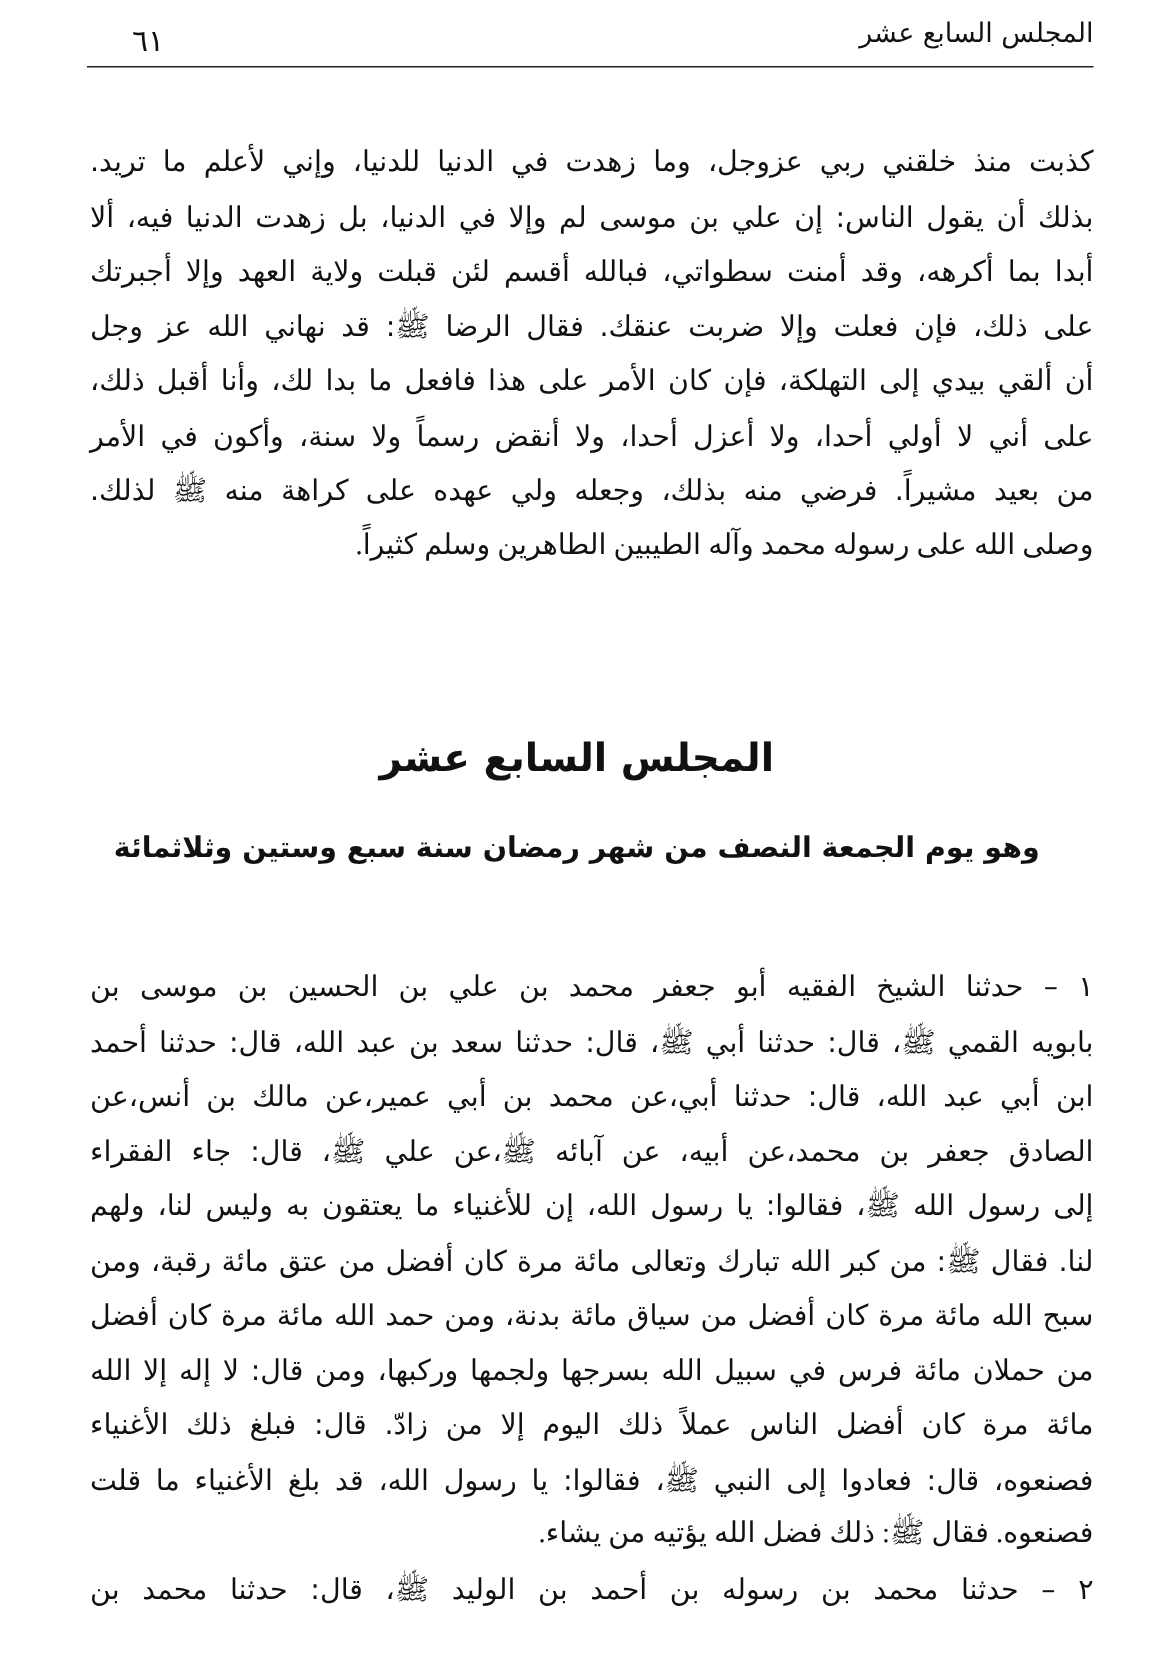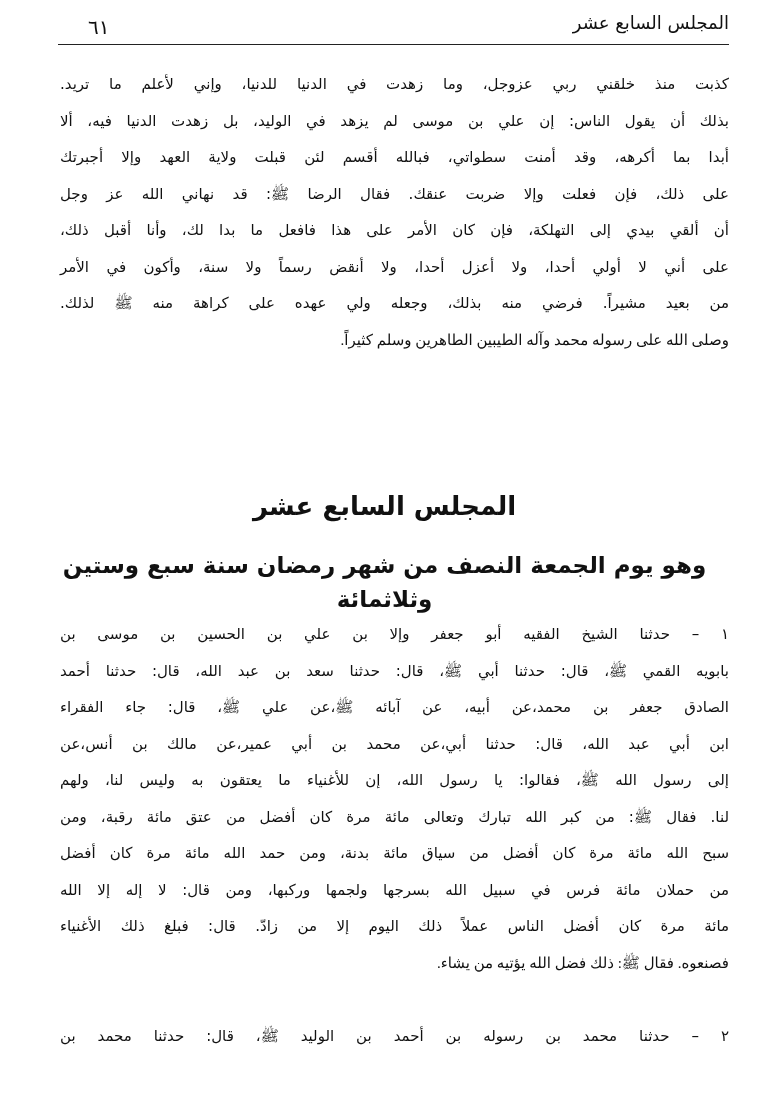--- a/index.html
+++ b/index.html
@@ -43,23 +43,24 @@
     top: 8px;
     font-size: 20px;
     line-height: 30px;
     margin-left: 30px;
   }
   .body-text {
     position: absolute;
     left: 60px;
     right: 40px;
     direction: rtl;
-    font-size: 15px;
+    font-size: 19px;
     line-height: 36.5px;
     text-align: justify;
+    margin-top: 24px;
   }
   .para-intro {
     top: 66px;
   }
   .line {
     display: block;
     white-space: nowrap;
     text-align-last: justify;
     text-align: justify;
   }
@@ -77,21 +78,21 @@
     font-weight: bold;
     direction: rtl;
     line-height: 44px;
   }
   .section-subtitle {
     position: absolute;
     left: 40px;
     right: 40px;
     top: 548px;
     text-align: center;
-    font-size: 23px;
+    font-size: 19px;
     font-weight: bold;
     direction: rtl;
     line-height: 34px;
   }
   .hadith-1 {
     top: 616px;
   }
   .hadith-2 {
     top: 1018px;
   }
@@ -104,45 +105,46 @@
 
 <div class="page">
 
   <div class="running-header">
     <span class="running-title">المجلس السابع عشر</span>
     <span class="page-number">٦١</span>
   </div>
 
   <div class="body-text para-intro">
     <span class="line">كذبت منذ خلقني ربي عزوجل، وما زهدت في الدنيا للدنيا، وإني لأعلم ما تريد.</span>
-    <span class="line">بذلك أن يقول الناس: إن علي بن موسى لم يزهد في الوليد، بل زهدت الدنيا فيه، ألا</span>
+    <span class="line">بذلك أن يقول الناس: إن علي بن موسى لم وإلا في الدنيا، بل زهدت الدنيا فيه، ألا</span>
     <span class="line">أبدا بما أكرهه، وقد أمنت سطواتي، فبالله أقسم لئن قبلت ولاية العهد وإلا أجبرتك</span>
     <span class="line">على ذلك، فإن فعلت وإلا ضربت عنقك. فقال الرضا ﷺ: قد نهاني الله عز وجل</span>
     <span class="line">أن ألقي بيدي إلى التهلكة، فإن كان الأمر على هذا فافعل ما بدا لك، وأنا أقبل ذلك،</span>
     <span class="line">على أني لا أولي أحدا، ولا أعزل أحدا، ولا أنقض رسماً ولا سنة، وأكون في الأمر</span>
     <span class="line">من بعيد مشيراً. فرضي منه بذلك، وجعله ولي عهده على كراهة منه ﷺ لذلك.</span>
     <span class="line last">وصلى الله على رسوله محمد وآله الطيبين الطاهرين وسلم كثيراً.</span>
   </div>
 
   <div class="section-title">المجلس السابع عشر</div>
   <div class="section-subtitle">وهو يوم الجمعة النصف من شهر رمضان سنة سبع وستين وثلاثمائة</div>
 
   <div class="body-text hadith hadith-1">
     <span class="line">
       <span class="hadith-lead">١ – حدثنا</span>
-      <span>الشيخ الفقيه أبو جعفر وإلا بن علي بن الحسين بن موسى بن</span>
+      <span>الشيخ الفقيه أبو جعفر محمد بن علي بن الحسين بن موسى بن</span>
     </span>
     <span class="line">بابويه القمي ﷺ، قال: حدثنا أبي ﷺ، قال: حدثنا سعد بن عبد الله، قال: حدثنا أحمد</span>
+    <span class="line">ابن أبي عبد الله، قال: حدثنا أبي،عن محمد بن أبي عمير،عن مالك بن أنس،عن</span>
     <span class="line">الصادق جعفر بن محمد،عن أبيه، عن آبائه ﷺ،عن علي ﷺ، قال: جاء الفقراء</span>
-    <span class="line">ابن أبي عبد الله، قال: حدثنا أبي،عن محمد بن أبي عمير،عن مالك بن أنس،عن</span>
     <span class="line">إلى رسول الله ﷺ، فقالوا: يا رسول الله، إن للأغنياء ما يعتقون به وليس لنا، ولهم</span>
     <span class="line">لنا. فقال ﷺ: من كبر الله تبارك وتعالى مائة مرة كان أفضل من عتق مائة رقبة، ومن</span>
     <span class="line">سبح الله مائة مرة كان أفضل من سياق مائة بدنة، ومن حمد الله مائة مرة كان أفضل</span>
     <span class="line">من حملان مائة فرس في سبيل الله بسرجها ولجمها وركبها، ومن قال: لا إله إلا الله</span>
     <span class="line">مائة مرة كان أفضل الناس عملاً ذلك اليوم إلا من زادّ. قال: فبلغ ذلك الأغنياء</span>
+    <span class="line">فصنعوه، قال: فعادوا إلى النبي ﷺ، فقالوا: يا رسول الله، قد بلغ الأغنياء ما قلت</span>
     <span class="line last">فصنعوه. فقال ﷺ: ذلك فضل الله يؤتيه من يشاء.</span>
   </div>
 
   <div class="body-text hadith hadith-2">
     <span class="line">
       <span class="hadith-lead">٢ – حدثنا</span>
       <span>محمد بن رسوله بن أحمد بن الوليد ﷺ، قال: حدثنا محمد بن</span>
     </span>
   </div>
 

